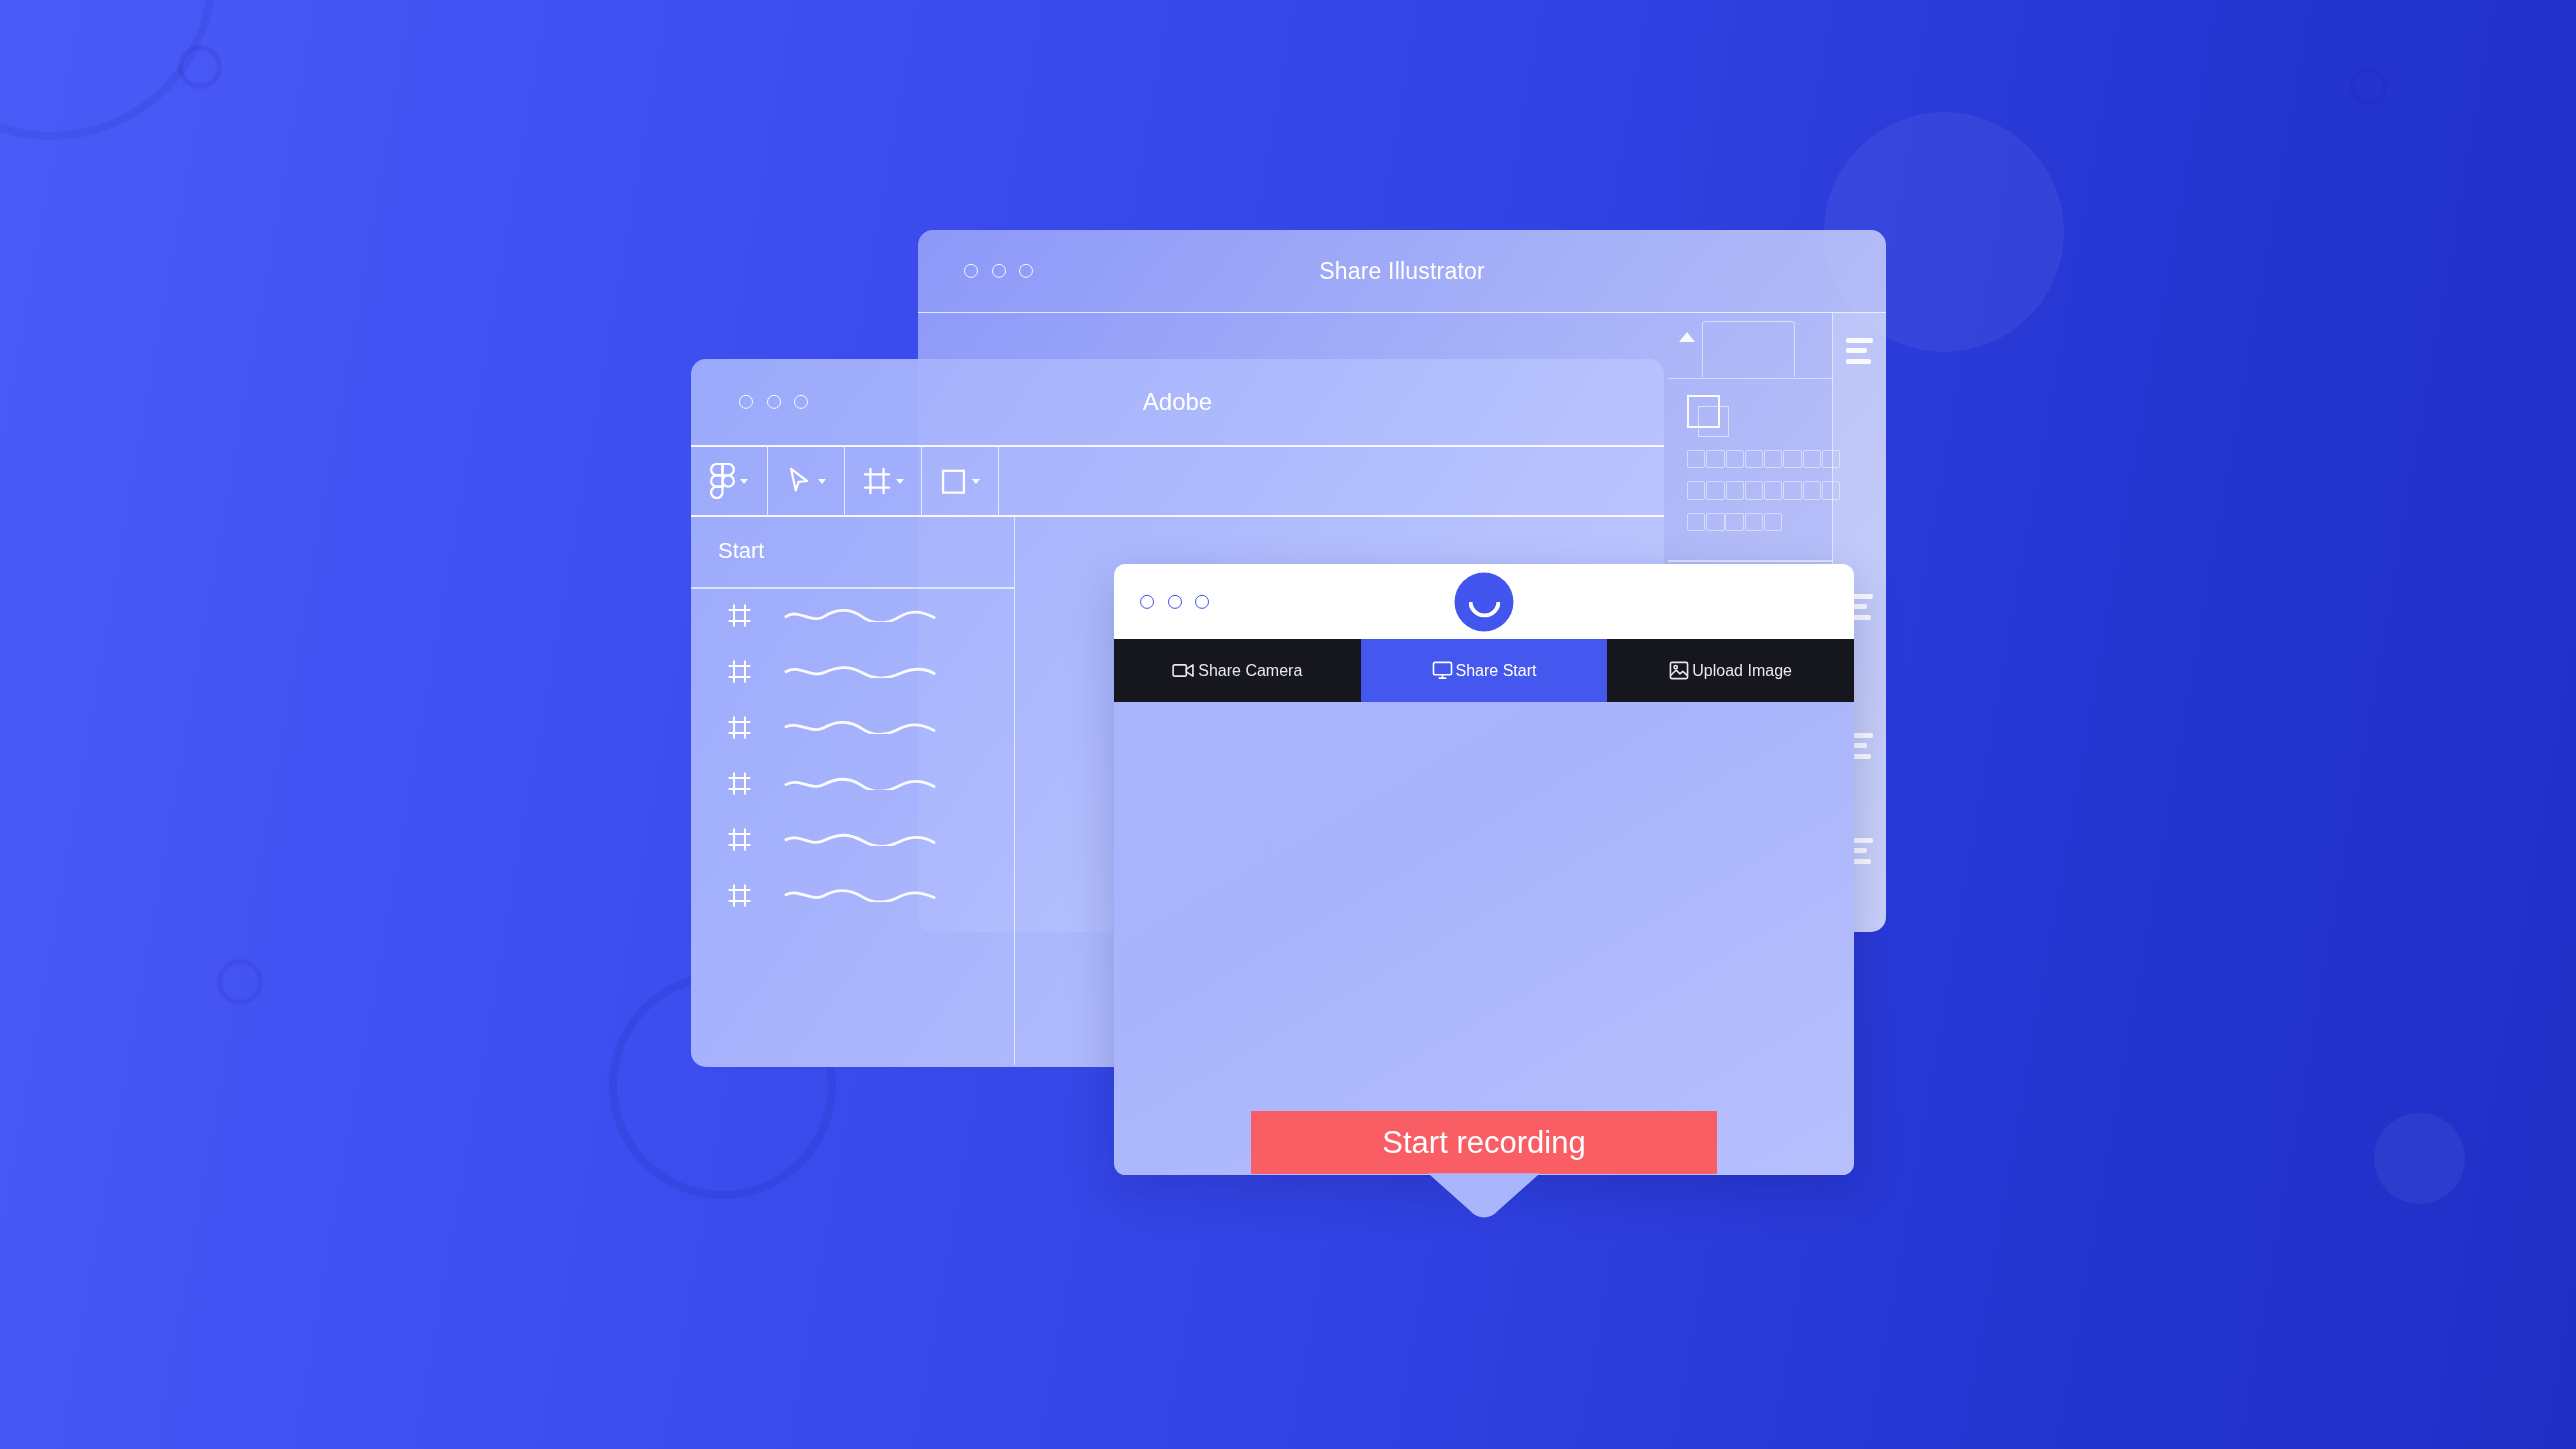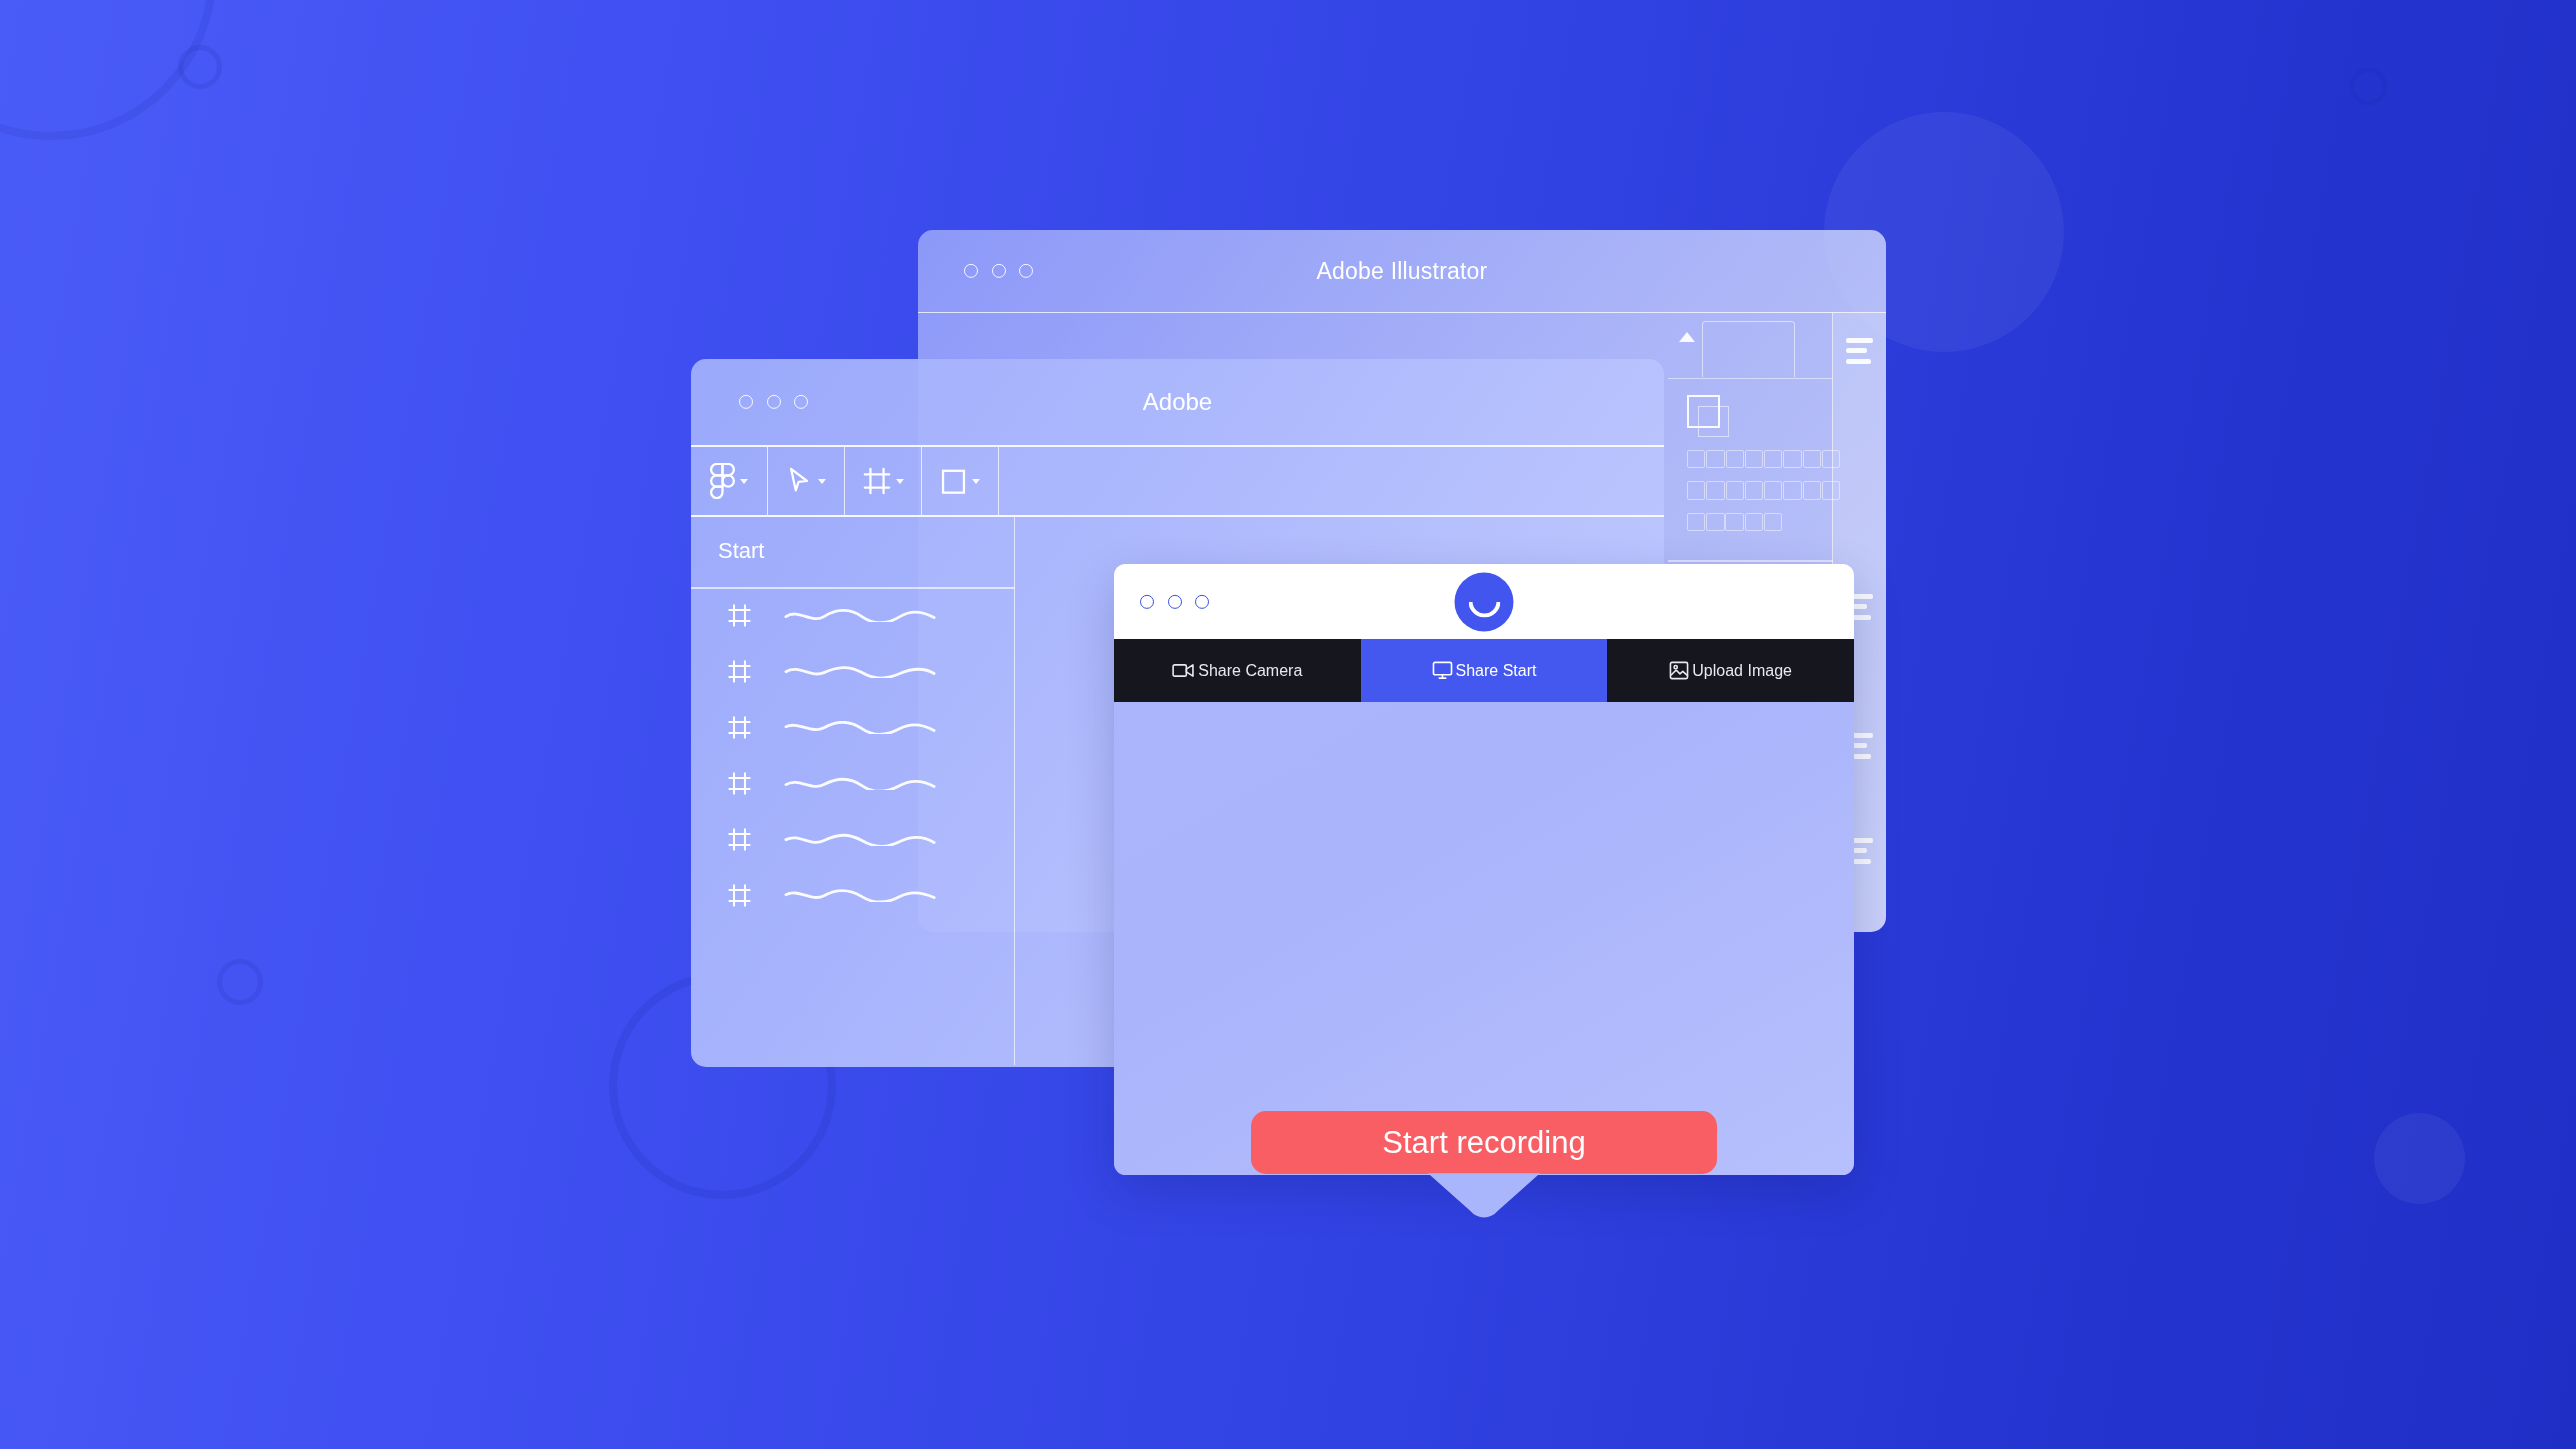--- a/index.html
+++ b/index.html
@@ -204,21 +204,21 @@
   .mtab {
     flex: 1; display: flex; align-items: center; justify-content: center;
     gap: 2.9px; background: #16161f; color: #e8e8ee; cursor: pointer;
   }
   .mtab.active { background: #4457ee; color: #ffffff; }
   .mtab .mtab-label { font-size: 16px; }
   .mtab svg { display: block; }
   #modal-content { position: relative; height: calc(100% - 75px - 63px); }
   #start-recording {
     position: absolute; left: 50%; top: 409px; transform: translateX(-50%);
-    width: 466px; height: 63px; border: none; border-radius: 15px;
+    width: 466px; height: 63px; border: none; border-radius: 1px;
     background: #f85e63; color: #ffffff; font-size: 31px;
     font-family: "Liberation Sans", sans-serif; cursor: pointer;
   }
   #modal-tail {
     position: absolute; left: 50%; bottom: -44px; transform: translateX(-50%);
     width: 112px; height: 46px; overflow: hidden;
   }
   #modal-tail svg { display: block; }
 </style>
 </head>
@@ -234,21 +234,21 @@
   <div class="deco deco-ring-4"></div>
   <div class="deco deco-fill-2"></div>
 
   <div id="ai-window" class="win">
     <div id="ai-titlebar">
       <div class="dots">
         <span class="dot"></span>
         <span class="dot"></span>
         <span class="dot"></span>
       </div>
-      <div id="ai-title">Adobe Illustrator</div>
+      <div id="ai-title">Share Illustrator</div>
     </div>
 
     <div id="ai-body">
       <div id="ai-rail">
 
         <div id="ai-panel-top">
           <div class="ai-tab"></div>
           <div class="caret-up"></div>
         </div>
 

